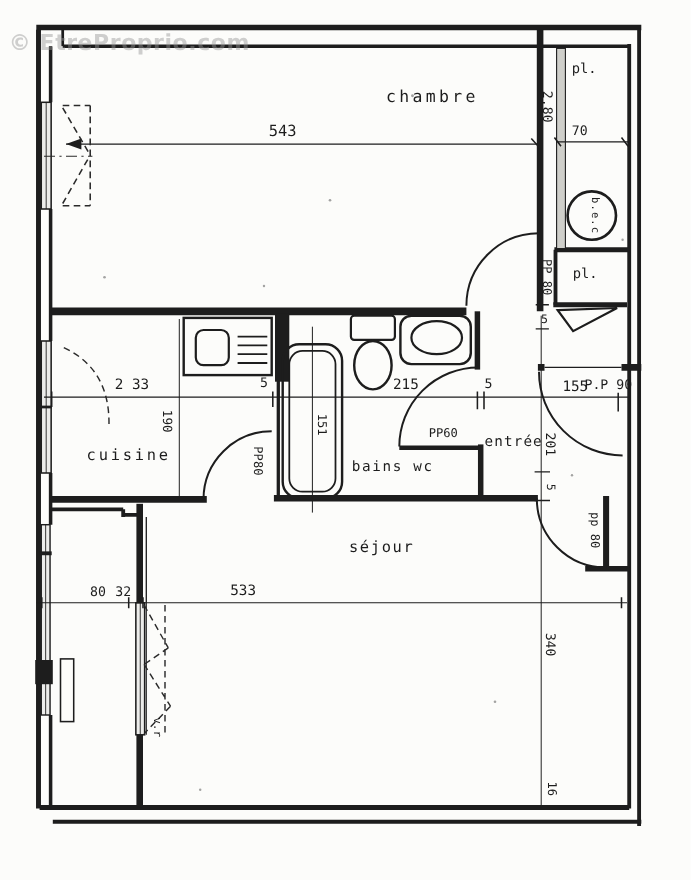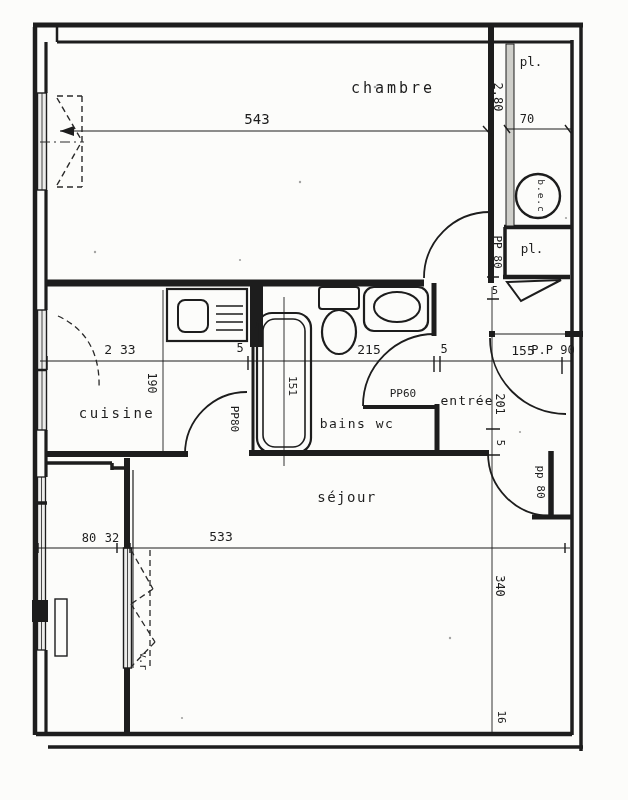--- a/index.html
+++ b/index.html
@@ -15,20 +15,21 @@
   .win{fill:#ececea;stroke:#1d1d1d;}
   .strip{fill:#cfcfca;stroke:#1d1d1d;}
   .dash{stroke:#2a2a2a;fill:none;stroke-dasharray:6 4;}
   .dashdot{stroke:#2a2a2a;fill:none;stroke-dasharray:10 4 2 4;}
   text{font-family:"DejaVu Sans Mono","Liberation Mono",monospace;fill:#1d1d1d;text-anchor:middle;}
 </style>
 </head>
 <body>
 
 <div class="page">
+  <div class="watermark">© EtreProprio.com</div>
 
   <svg width="628" height="800" viewBox="0 0 628 800">
 
     <g>
       <path class="ln" stroke-width="5" d="M33,25 H583"></path>
       <path class="ln" stroke-width="2.5" d="M57,27 V42"></path>
       <path class="ln" stroke-width="3.2" d="M57,42 H572"></path>
       <path class="ln" stroke-width="4.5" d="M35,27 V735"></path>
       <path class="ln" stroke-width="3.2" d="M46,42 V93 M46,190 V310 M46,430 V477 M46,650 V735"></path>
       <path class="ln" stroke-width="3.5" d="M572,40 V735"></path>

